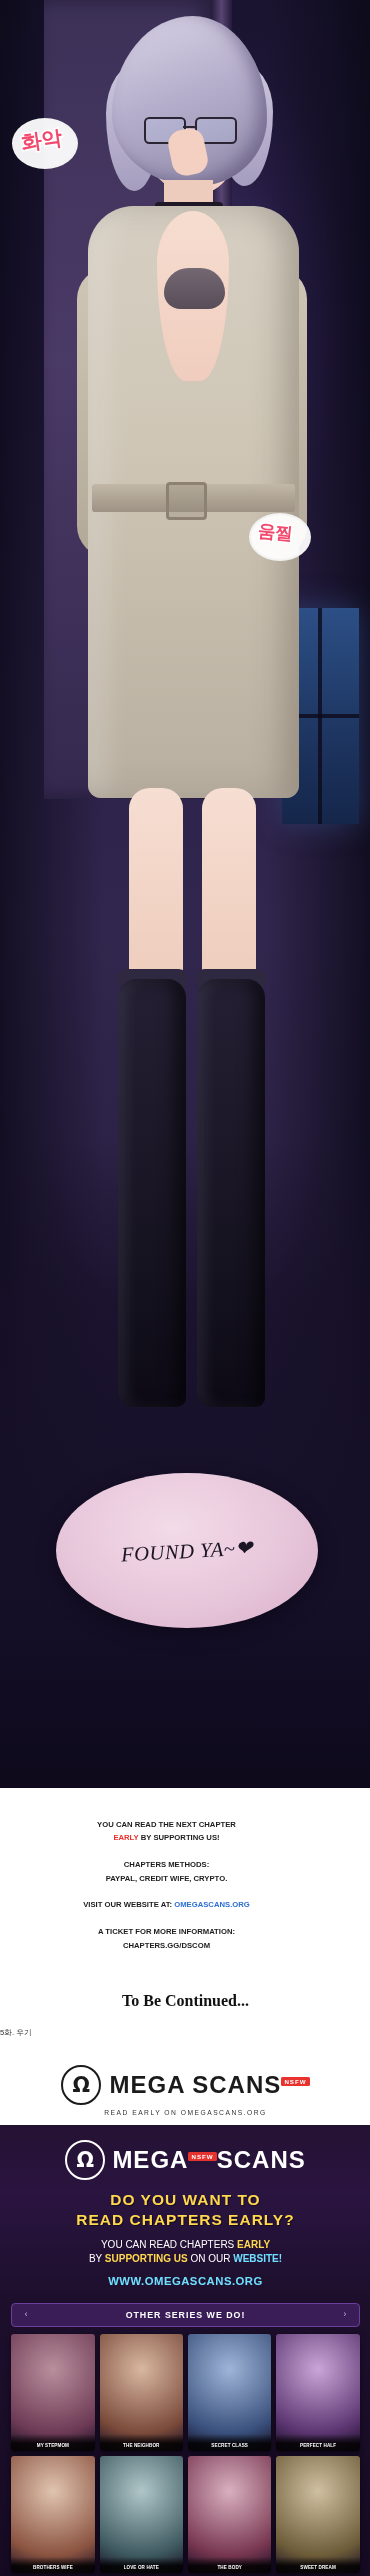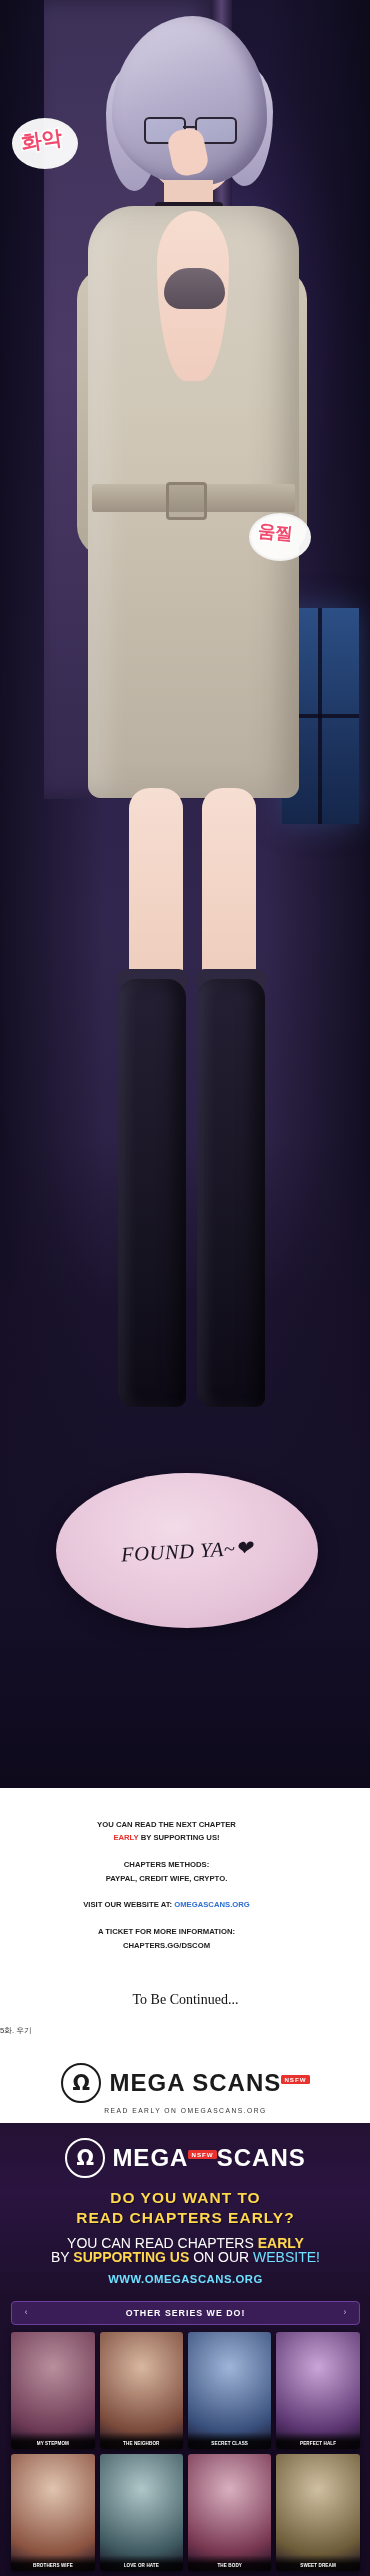--- a/index.html
+++ b/index.html
@@ -260,24 +260,25 @@
     color: #222;
   }
   .promo .line { font-size: 7.7px; line-height: 13.4px; font-weight: 700; color: #1c1c1c; }
   .promo .gap { height: 13.4px; }
   .accent-red { color: #e8322e; }
   .accent-blue { color: #2d6fd4; }
   .accent-pink { color: #e0318e; }
   .to-be-cont {
     text-align: center;
     font-family: "Liberation Serif", serif;
-    font-size: 14px;
+    font-size: 16px;
     color: #111;
     padding: 27px 0 15.5px;
     background: #fff;
+    font-weight: bold;
   }
   .credit {
     text-align: left;
     font-size: 7.7px;
     color: #333;
     padding: 2.1px 0 17.5px;
     background: #fff;
   }
   .hr-thin { height: 0.5px; background: #d9d9d9; margin: 0 62px; }
 
@@ -329,33 +330,33 @@
   .dark h2 {
     margin: 0;
     font-size: 15.5px;
     letter-spacing: 1px;
     color: #ffd84d;
     text-shadow: 1px 1px 0 rgba(0,0,0,0.45);
   }
   .dark h2.l2 { margin-top: 2.1px; }
   .dark .sub {
     margin-top: 8.2px;
-    font-size: 14px;
+    font-size: 10px;
     line-height: 14.4px;
     color: #ffffff;
   }
   .dark .url {
     margin-top: 8.2px;
     font-size: 11.3px;
     font-weight: 700;
     color: #6fe0ff;
     letter-spacing: 0.5px;
   }
   .hl-yellow { color: #ffd84d; font-weight: 700; }
-  .hl-cyan { color: #6fe0ff; font-weight: 400; }
+  .hl-cyan { color: #6fe0ff; font-weight: 700; }
 
   
   .series-box {
     width: 371px;
     background: linear-gradient(180deg, #1d0f2c 0%, #150a22 100%);
     padding: 5.2px 0 14.4px;
   }
   .series-head {
     margin: 0 11.3px 7.2px;
     background: #3a1d57;

